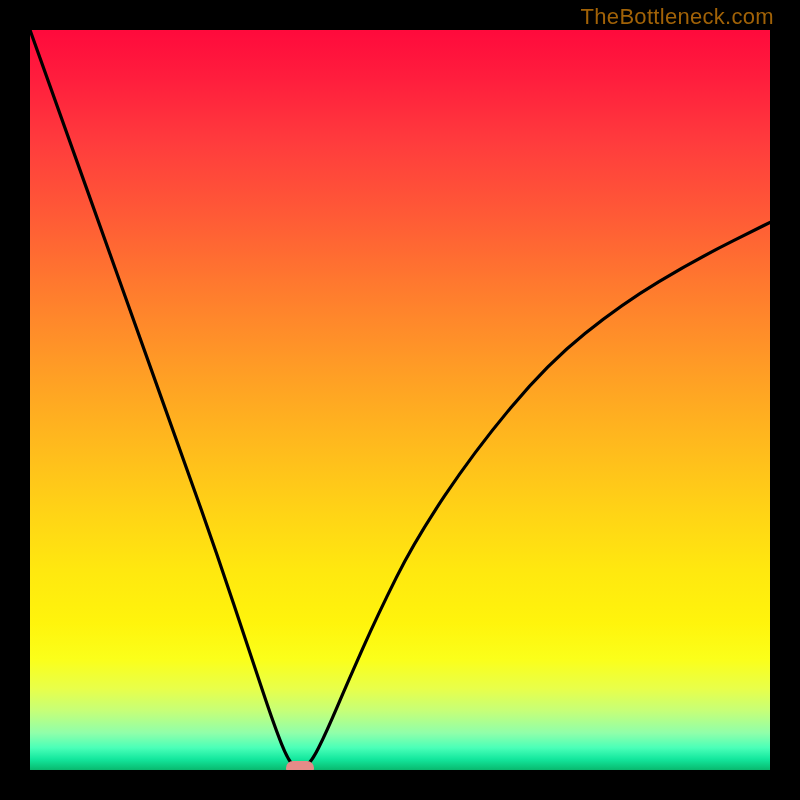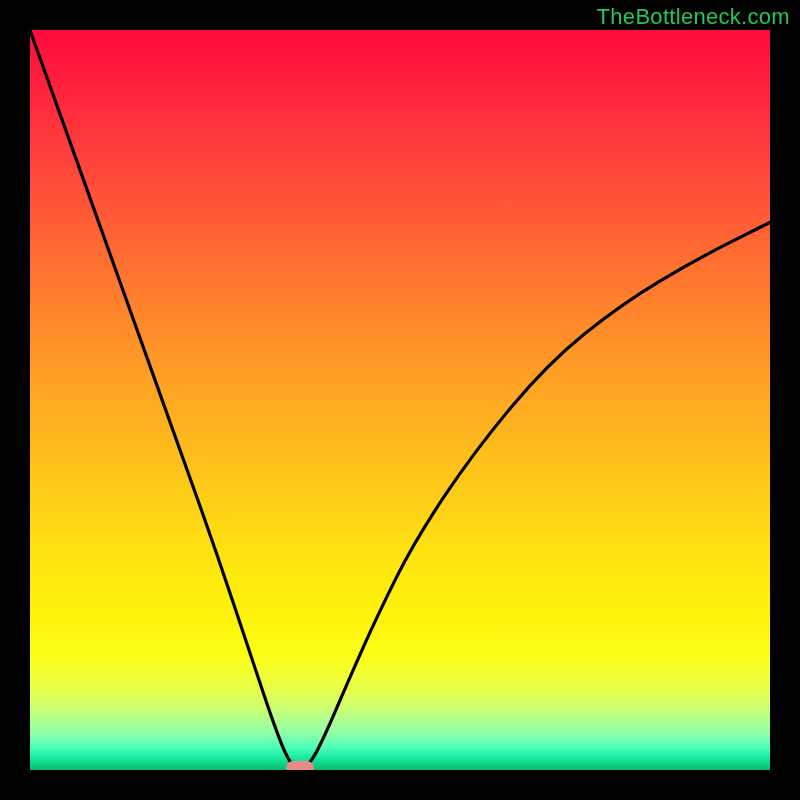--- a/index.html
+++ b/index.html
@@ -13,22 +13,22 @@
   }
   .frame {
     position: relative;
     width: 800px;
     height: 800px;
     background: #000;
   }
   .watermark {
     position: absolute;
     top: 4px;
-    right: 10px;
-    color: #22c55e;
+    right: 26px;
+    color: #a16207;
     font-size: 22px;
     font-weight: 500;
     letter-spacing: 0.3px;
     z-index: 10;
   }
   .plot-area {
     position: absolute;
     left: 30px;
     top: 30px;
     width: 740px;

